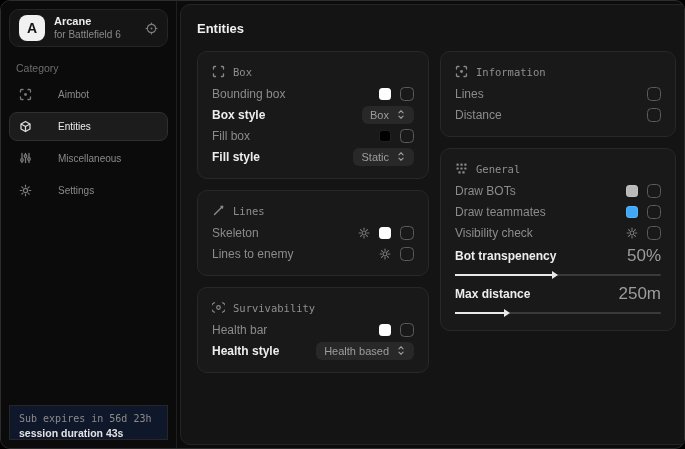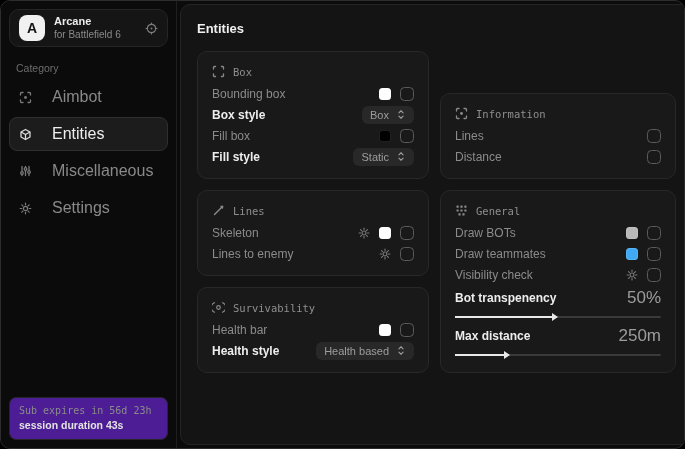--- a/index.html
+++ b/index.html
@@ -16,37 +16,37 @@
     border:1px solid #262626; border-radius:10px; padding:6px 9px; height:38px; flex:none; }
   .avatar { width:26px; height:26px; background:#f1f1f1; color:#141414; border-radius:8px;
     display:flex; align-items:center; justify-content:center; font-weight:bold; font-size:14px; flex:none; }
   .brand-text { display:flex; flex-direction:column; line-height:1.2; }
   .brand-title { font-size:11px; font-weight:bold; color:#ececec; }
   .brand-sub { font-size:10px; color:#8a8a8a; }
   .brand-action { margin-left:auto; color:#7c7c7c; display:flex; }
 
   .category-label { margin:15px 7px 6px; font-size:10.5px; color:#6d6d6d; }
   .nav { display:flex; flex-direction:column; gap:3px; }
-  .nav-item { display:flex; align-items:center; gap:20px; padding:7px 9px; border-radius:8px;
-    color:#898989; font-size:16px; border:1px solid transparent; cursor:pointer; }
+  .nav-item { display:flex; align-items:center; gap:26px; padding:7px 9px; border-radius:8px;
+    color:#898989; font-size:10px; border:1px solid transparent; cursor:pointer; }
   .nav-item .nicon { display:flex; color:#7a7a7a; }
   .nav-item.active { background:#1c1c1c; border-color:#2f2f2f; color:#ededed; }
   .nav-item.active .nicon { color:#dcdcdc; }
 
-  .sidebar-footer { margin-top:auto; border:1px solid #262626; border-radius:7px;
-    padding:7px 9px 8px; background:#4c1d95; }
+  .sidebar-footer { margin-top:auto; border:1px solid #262626; border-radius:0;
+    padding:7px 9px 0; background:#0f172a; }
   .footer-line1 { font-family:"DejaVu Sans Mono", monospace; font-size:10px; color:#8b8b8b; }
   .footer-line2 { font-size:10.5px; font-weight:bold; color:#e3e3e3; margin-top:3px; }
 
   
   .main { flex:1; padding:3px; }
   .main-card { height:100%; background:#141414; border:1px solid #242424; border-radius:10px;
     padding:14px 16px; }
   .page-title { font-size:13px; font-weight:bold; color:#f0f0f0; margin:2px 0 15px; }
-  .columns { display:flex; gap:11px; align-items:flex-end; }
+  .columns { display:flex; gap:11px; align-items:flex-start; }
   .col { display:flex; flex-direction:column; gap:11px; }
   .col-left { width:232px; }
   .col-right { width:236px; }
 
   .panel { background:#191919; border:1px solid #282828; border-radius:10px; padding:9px 14px 11px; }
   .panel-header { display:flex; align-items:center; gap:8px; color:#8f8f8f; padding:4px 0 5px;
     font-family:"DejaVu Sans Mono", monospace; font-size:10.5px; }
   .panel-header .picon { display:flex; color:#8a8a8a; }
 
   .row { display:flex; align-items:center; height:21px; }

